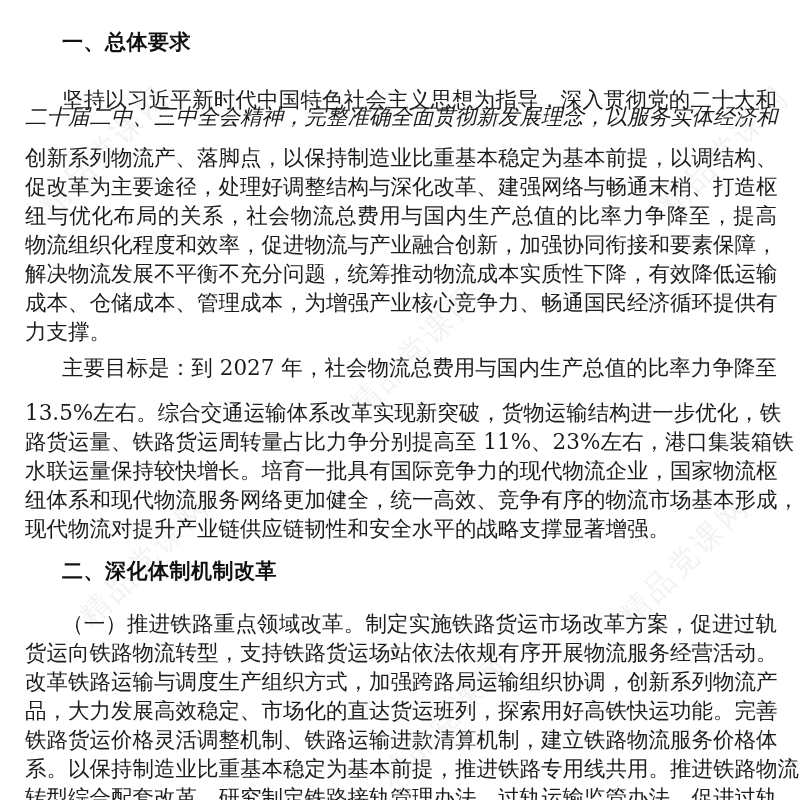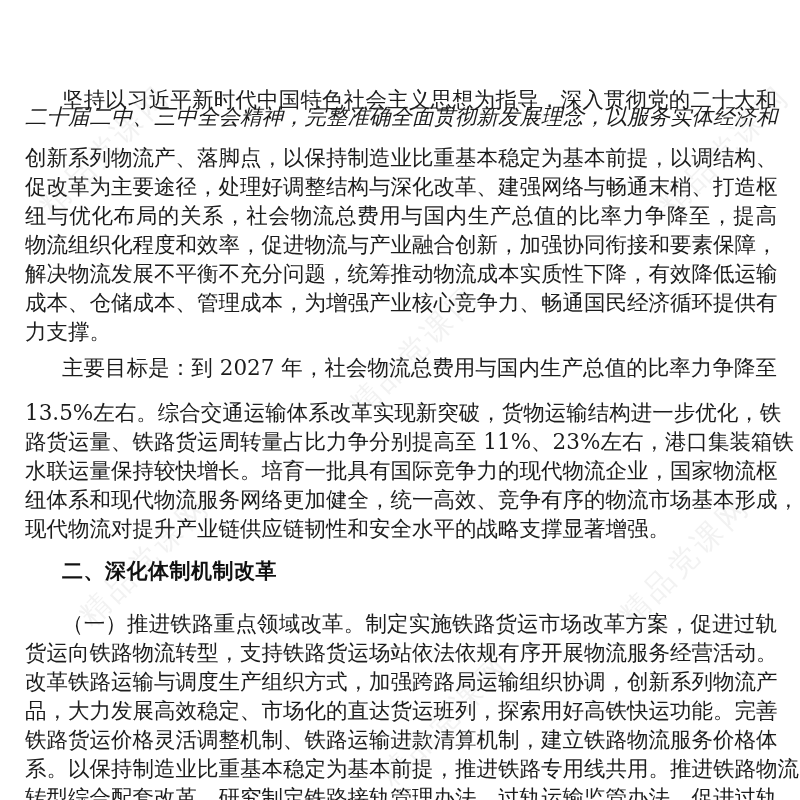--- a/index.html
+++ b/index.html
@@ -66,20 +66,21 @@
 
 <div class="page">
 
   <div class="watermark" style="left:330px; top:330px;">精品党课网</div>
   <div class="watermark" style="left:20px; top:130px;">精品党课网</div>
   <div class="watermark" style="left:640px; top:130px;">精品党课网</div>
   <div class="watermark" style="left:60px; top:540px;">精品党课网</div>
   <div class="watermark" style="left:600px; top:540px;">精品党课网</div>
   <div class="watermark" style="left:360px; top:700px;">精品党课网</div>
 
+  <div class="heading" style="top:28px;">一、总体要求</div>
 
   <div>
     <div class="line indent" style="top:85px;">坚持以习近平新时代中国特色社会主义思想为指导，深入贯彻党的二十大和</div>
     <div class="line" style="top:102px;font-style:italic;">二十届二中、三中全会精神，完整准确全面贯彻新发展理念，以服务实体经济和</div>
     <div class="line" style="top:143px;">创新系列物流产、落脚点，以保持制造业比重基本稳定为基本前提，以调结构、</div>
     <div class="line" style="top:172px;">促改革为主要途径，处理好调整结构与深化改革、建强网络与畅通末梢、打造枢</div>
     <div class="line" style="top:201px;">纽与优化布局的关系，社会物流总费用与国内生产总值的比率力争降至，提高</div>
     <div class="line" style="top:230px;">物流组织化程度和效率，促进物流与产业融合创新，加强协同衔接和要素保障，</div>
     <div class="line" style="top:259px;">解决物流发展不平衡不充分问题，统筹推动物流成本实质性下降，有效降低运输</div>
     <div class="line" style="top:288px;">成本、仓储成本、管理成本，为增强产业核心竞争力、畅通国民经济循环提供有</div>

